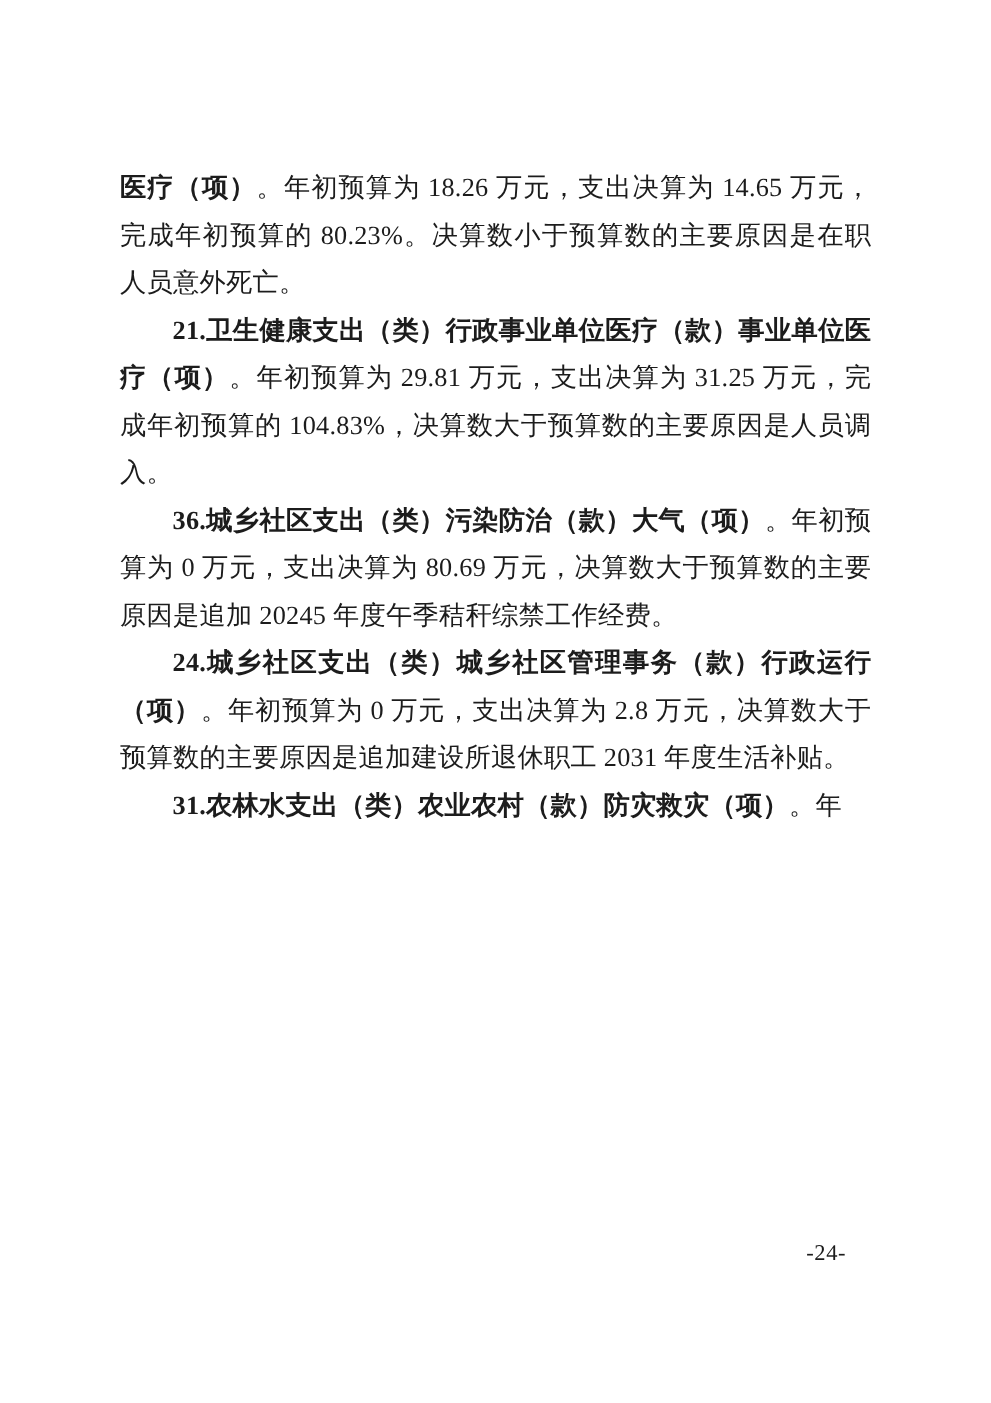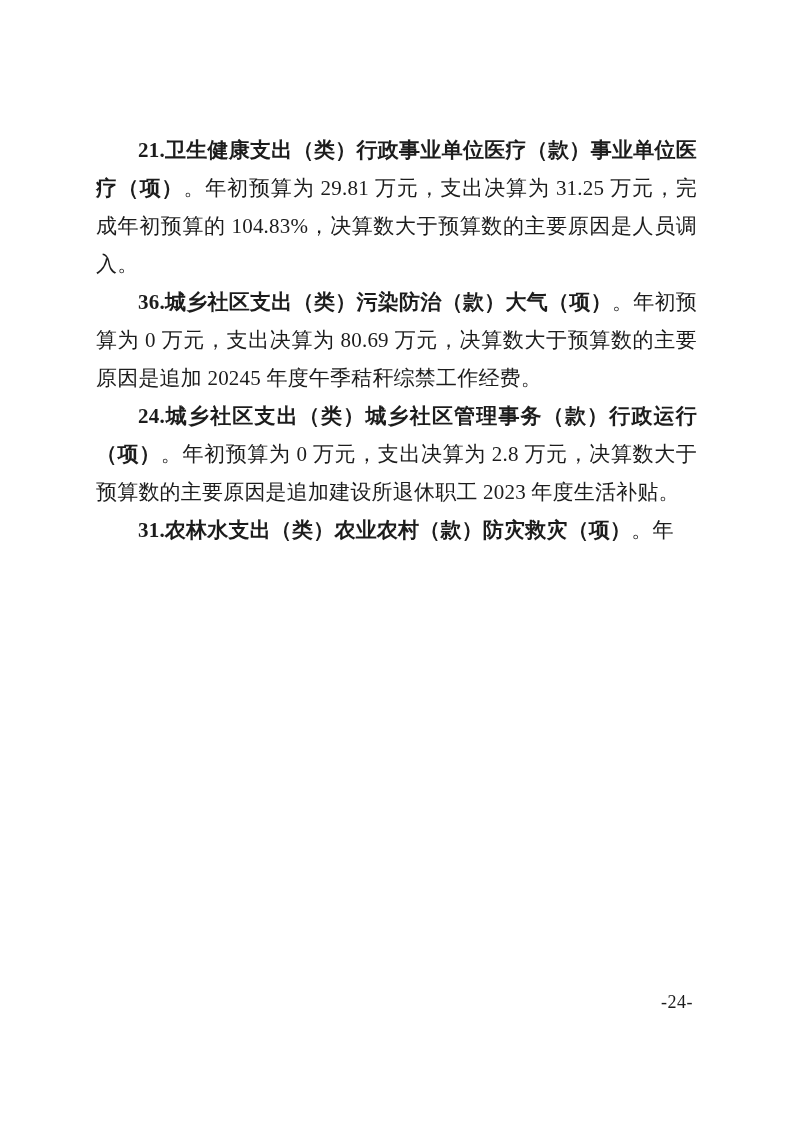--- a/index.html
+++ b/index.html
@@ -43,40 +43,41 @@
   }
   .heading {
     font-weight: bold;
   }
   .body-text {
     font-weight: normal;
   }
   .page-number {
     position: absolute;
     top: 991px;
-    right: 100px;
+    right: 116px;
     font-size: 18px;
     line-height: 22px;
     color: #1c1c1c;
     letter-spacing: 0.5px;
   }
 </style>
 </head>
 <body>
 
 <div class="page">
   <div class="content">
 
+    <p class="para"><span class="heading">医疗（项）</span><span class="body-text">。年初预算为 18.26 万元，支出决算为 14.65 万元，完成年初预算的 80.23%。决算数小于预算数的主要原因是在职人员意外死亡。</span></p>
 
     <p class="para indent"><span class="num">21.</span><span class="heading">卫生健康支出（类）行政事业单位医疗（款）事业单位医疗（项）</span><span class="body-text">。年初预算为 29.81 万元，支出决算为 31.25 万元，完成年初预算的 104.83%，决算数大于预算数的主要原因是人员调入。</span></p>
 
 
     <p class="para indent"><span class="num">36.</span><span class="heading">城乡社区支出（类）污染防治（款）大气（项）</span><span class="body-text">。年初预算为 0 万元，支出决算为 80.69 万元，决算数大于预算数的主要原因是追加 20245 年度午季秸秆综禁工作经费。</span></p>
 
-    <p class="para indent"><span class="num">24.</span><span class="heading">城乡社区支出（类）城乡社区管理事务（款）行政运行（项）</span><span class="body-text">。年初预算为 0 万元，支出决算为 2.8 万元，决算数大于预算数的主要原因是追加建设所退休职工 2023 年度生活补贴。</span></p>
+    <p class="para indent"><span class="num">24.</span><span class="heading">城乡社区支出（类）城乡社区管理事务（款）行政运行（项）</span><span class="body-text">。年初预算为 0 万元，支出决算为 2.8 万元，决算数大于预算数的主要原因是追加建设所退休职工 2031 年度生活补贴。</span></p>
 
 
     <p class="para indent"><span class="num">31.</span><span class="heading">农林水支出（类）农业农村（款）防灾救灾（项）</span><span class="body-text">。年</span></p>
 
   </div>
 
   <div class="page-number">-24-</div>
 </div>
 
 </body></html>

